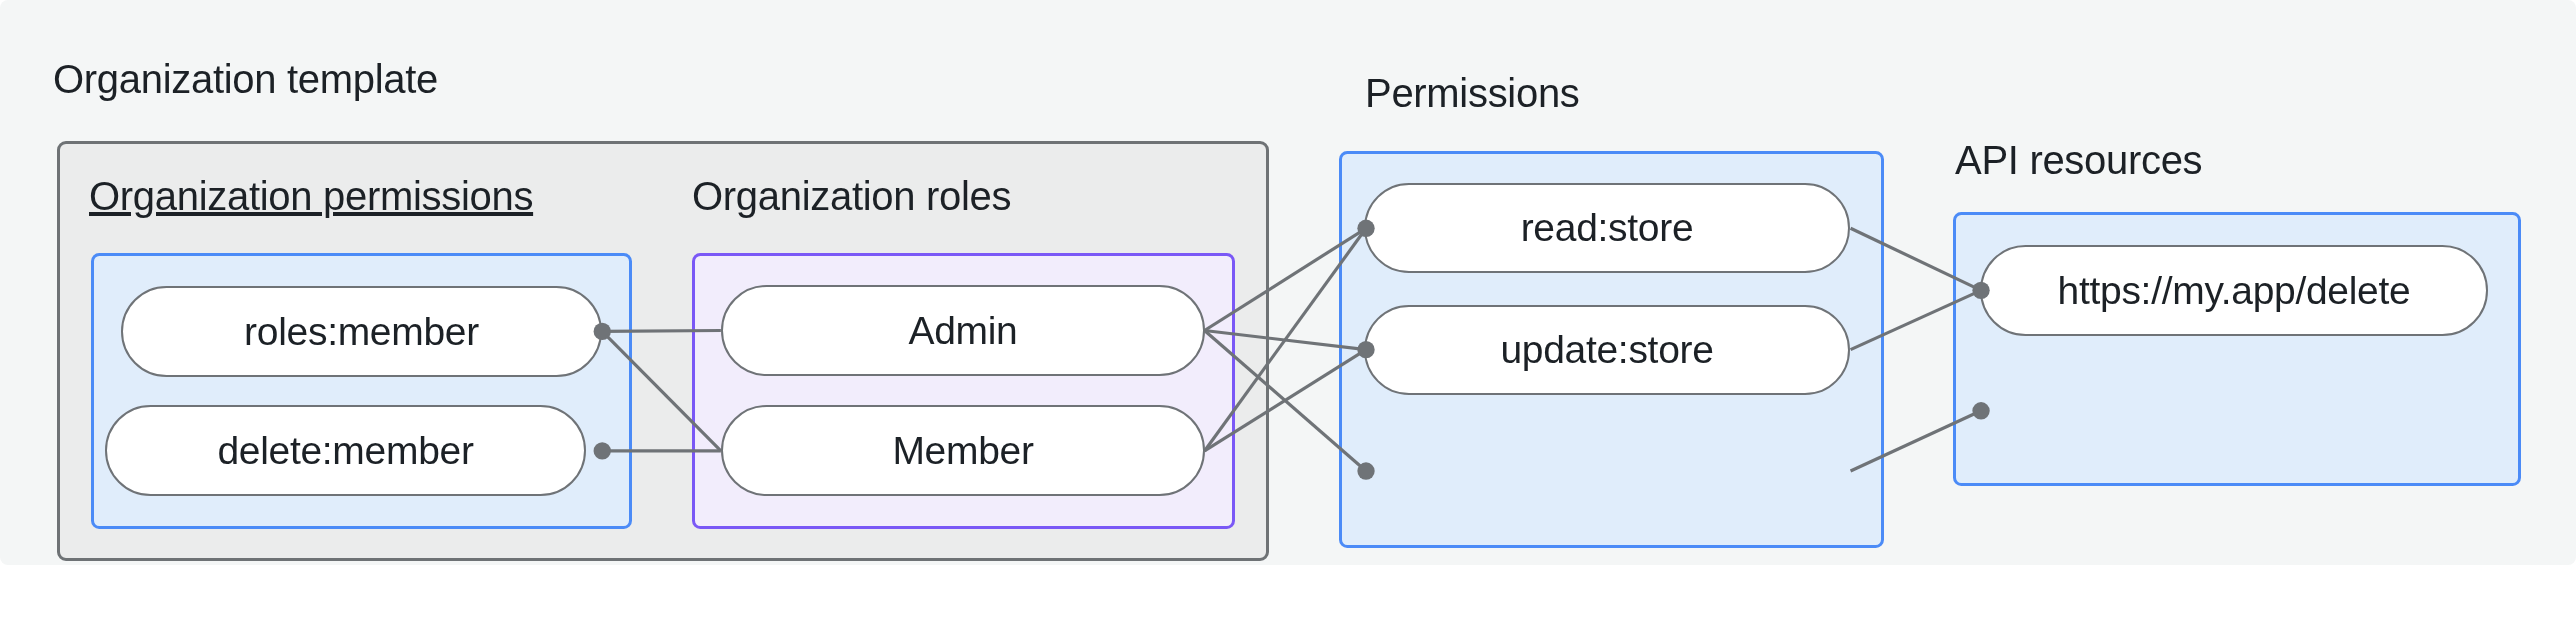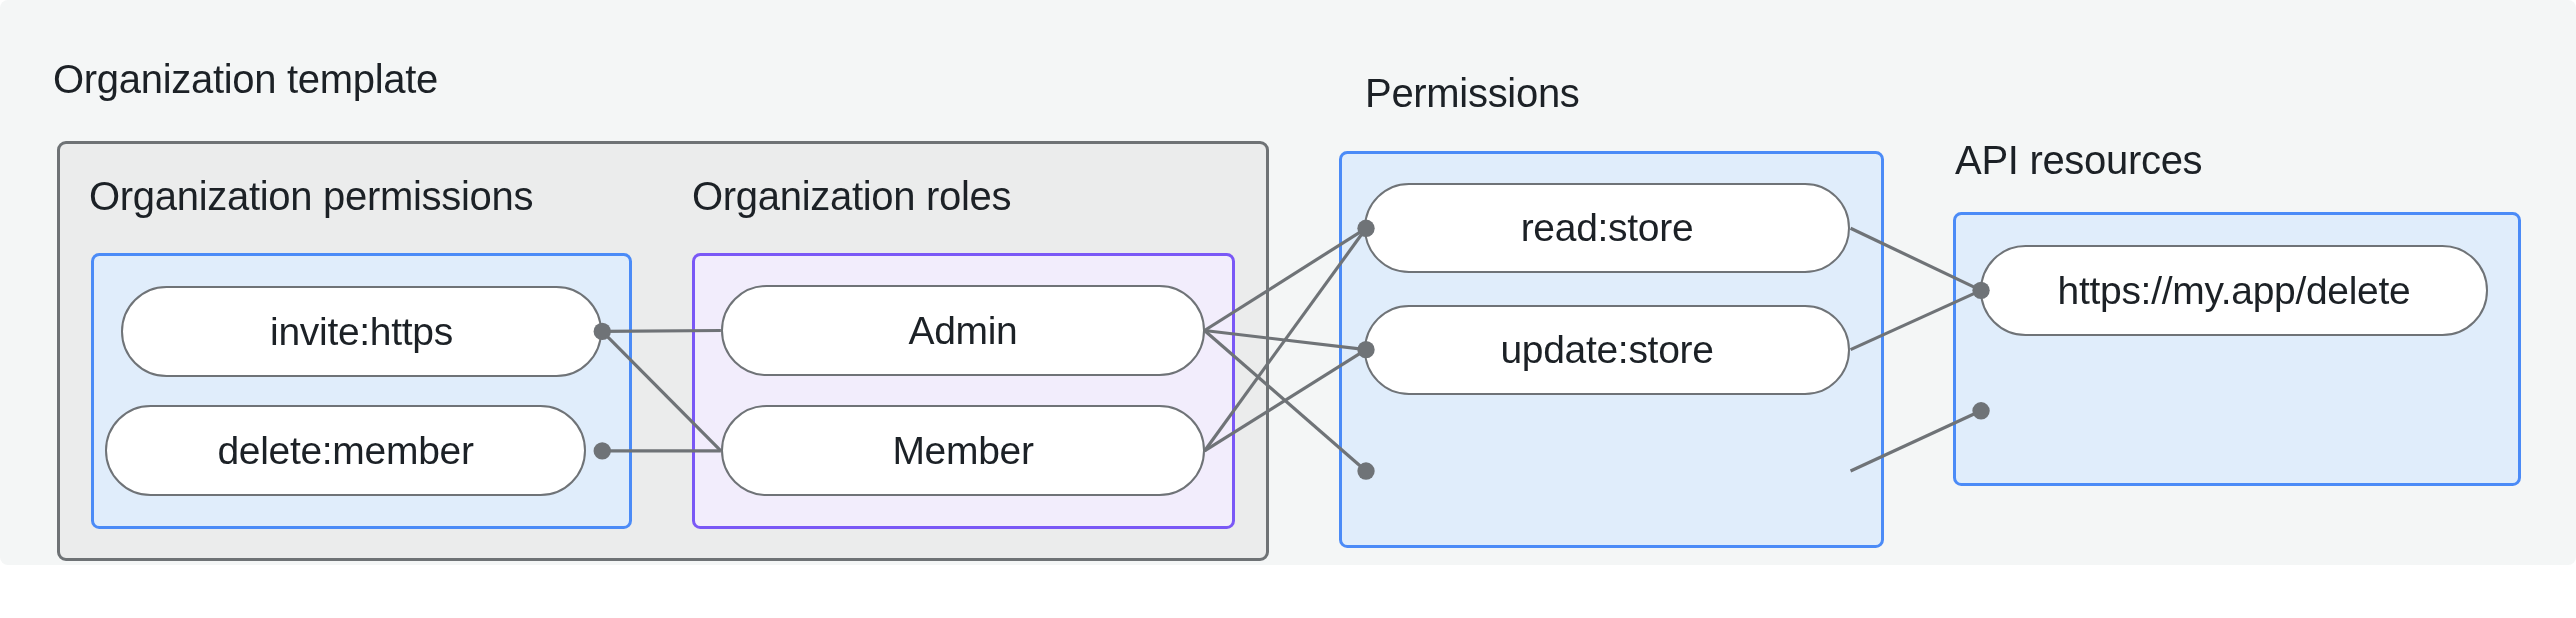--- a/index.html
+++ b/index.html
@@ -82,26 +82,26 @@
 </style>
 </head>
 <body>
 
 <div class="screen">
 
   <div class="title" style="left:53px; top:59px;">Organization template</div>
 
   <div class="group-box" style="left:57px; top:141px; width:1212px; height:420px;"></div>
 
-  <div class="title" style="left:89px; top:176px;">Organization permissions</div>
+  <div class="title" style="left:89px; top:176px;text-decoration:underline;">Organization permissions</div>
 
   <div class="sub-box blue" style="left:91px; top:253px; width:541px; height:276px;"></div>
 
   <div class="pill" style="left:121px; top:286px; width:481px; height:91px;">
-    <span>invite:https</span>
+    <span>roles:member</span>
   </div>
   <div class="pill" style="left:105px; top:405px; width:481px; height:91px;">
     <span>delete:member</span>
   </div>
 
   <div class="title" style="left:692px; top:176px;">Organization roles</div>
 
   <div class="sub-box purple" style="left:692px; top:253px; width:543px; height:276px;"></div>
 
   <div class="pill" style="left:721px; top:405px; width:484px; height:91px;">

